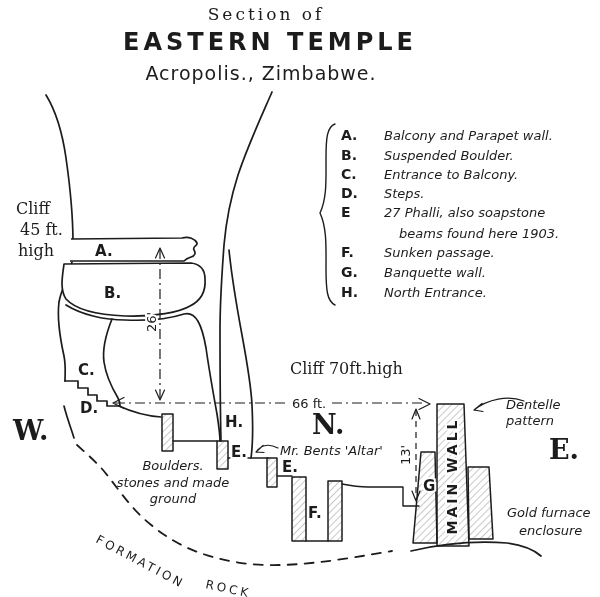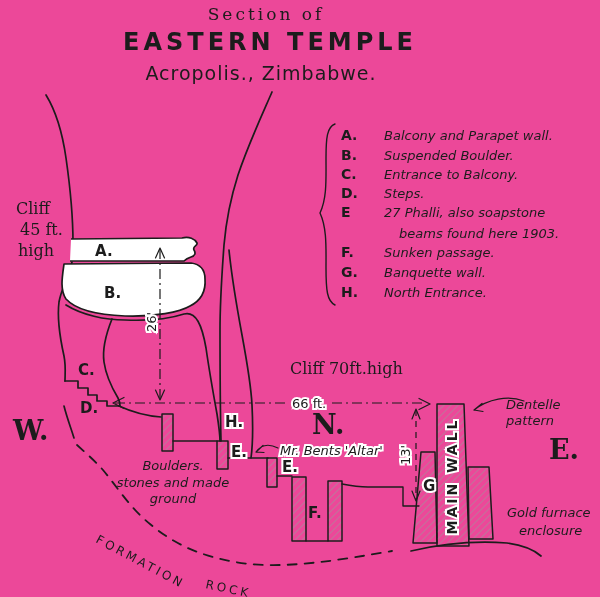--- a/index.html
+++ b/index.html
@@ -1,16 +1,16 @@
 <!DOCTYPE html>
 <html><head>
 <meta charset="utf-8">
 <style>
   html,body{margin:0;padding:0;background:#e8e8e8;}
-  .page{width:600px;height:597px;background:#ec4899;position:relative;overflow:hidden;
+  .page{width:600px;height:597px;background:#ffffff;position:relative;overflow:hidden;
         font-family:"DejaVu Sans",sans-serif;}
   svg{position:absolute;inset:0;}
   
   .ln{stroke:#1c1c1c;fill:none;stroke-width:1.7;stroke-linecap:round;stroke-linejoin:round;}
   .ln2{stroke:#1c1c1c;fill:none;stroke-width:1.4;stroke-linecap:round;stroke-linejoin:round;}
   .white{fill:#ffffff;stroke:#1c1c1c;stroke-width:1.7;stroke-linejoin:round;}
   .wall{fill:url(#hatch);stroke:#1c1c1c;stroke-width:1.5;stroke-linejoin:round;}
   .dimline{stroke:#1c1c1c;stroke-width:1.2;fill:none;stroke-dasharray:10 4 2 4;}
   .dashline{stroke:#1c1c1c;stroke-width:1.2;fill:none;stroke-dasharray:6 5;}
   .rockline{stroke:#1c1c1c;stroke-width:1.8;fill:none;stroke-dasharray:9 8;stroke-linecap:round;}

